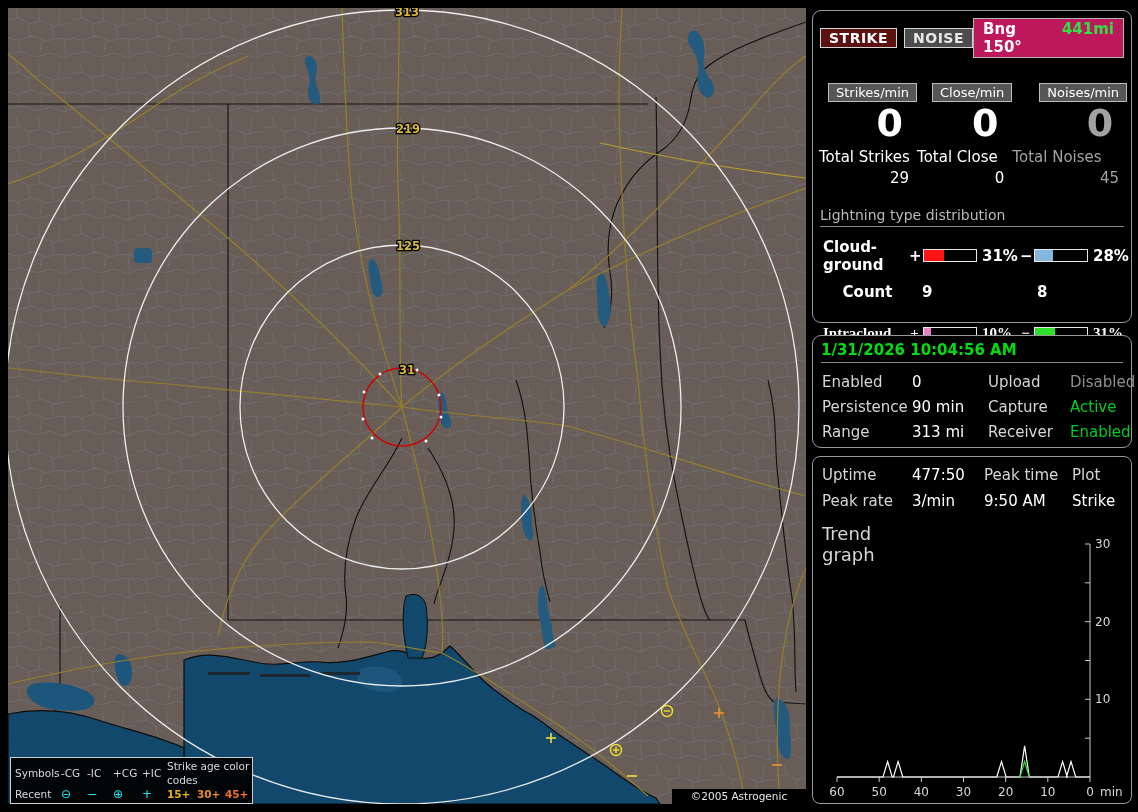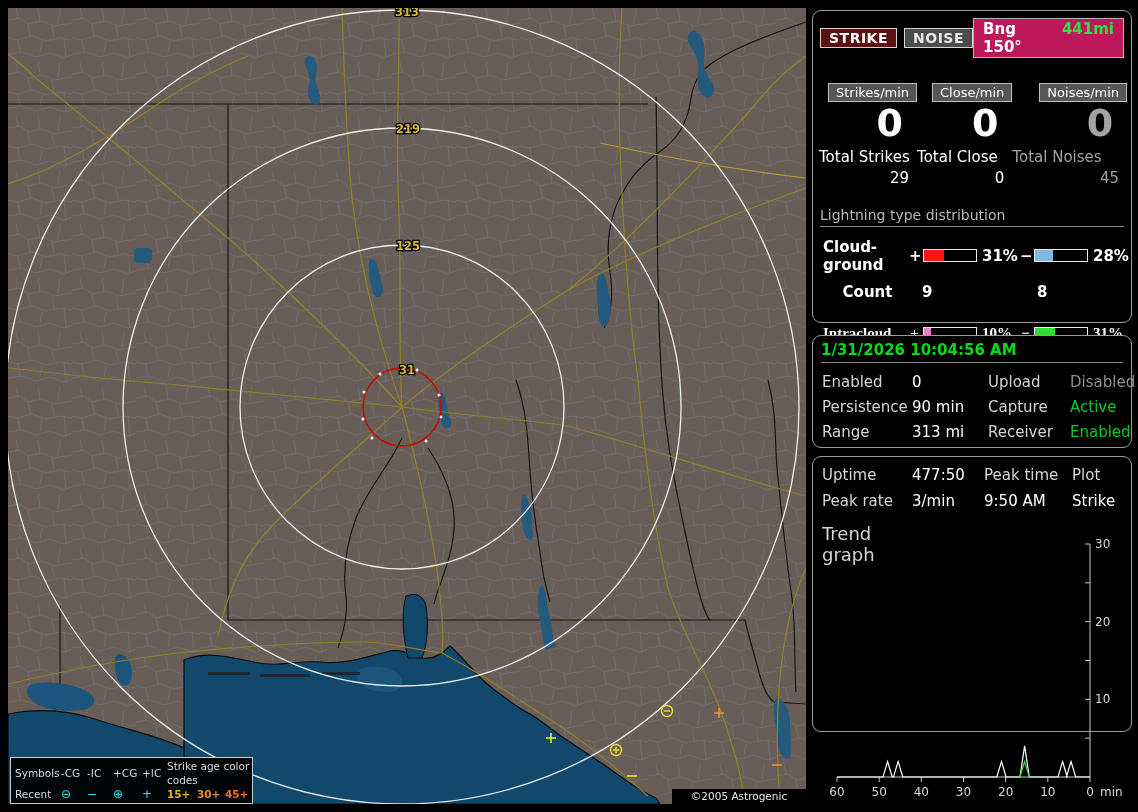--- a/index.html
+++ b/index.html
@@ -3,21 +3,21 @@
 <meta charset="utf-8">
 <style>
   html,body{margin:0;padding:0;background:#000;width:1138px;height:812px;
     font-family:"DejaVu Sans","Liberation Sans",sans-serif;overflow:hidden;position:relative;}
   .map{position:absolute;left:8px;top:8px;width:798px;height:796px;overflow:hidden;background:#0ea5e9;}
   .map svg{display:block;}
   
   .panel-box{position:absolute;background:#000;border:1px solid #9a9a9a;border-radius:9px;box-sizing:border-box;color:#fff;}
   .box1{left:812px;top:10px;width:320px;height:313px;}
   .box2{left:812px;top:335px;width:320px;height:113px;}
-  .box3{left:812px;top:456px;width:320px;height:276px;}
+  .box3{left:812px;top:456px;width:320px;height:348px;border-radius:8px;}
   .tabs-row{display:flex;align-items:center;margin:7px 7px 0 7px;}
   .tab-btn{font-weight:bold;font-size:14px;padding:1px 8px;border:1px solid #d6d6d6;letter-spacing:.5px;cursor:pointer;}
   .tab-strike{background:#5c1111;color:#fff;}
   .tab-noise{background:#4c4c4c;color:#e8e8e8;margin-left:7px;}
   .bng-box{margin-left:auto;background:#be185d;border:1px solid #b4b4b4;padding:1px 9px;font-size:15px;font-weight:bold;display:flex;gap:14px;}
   .bng-val{color:#2ee045;}
   .counters{display:flex;margin:24px 6px 0 6px;}
   .counter{flex:1;}
   .counter .chip{display:inline-block;background:#565656;color:#fff;border:1px solid #bcbcbc;font-size:13px;padding:1px 7px;}
   .counter:nth-child(1) .chip{margin-left:9px;}

